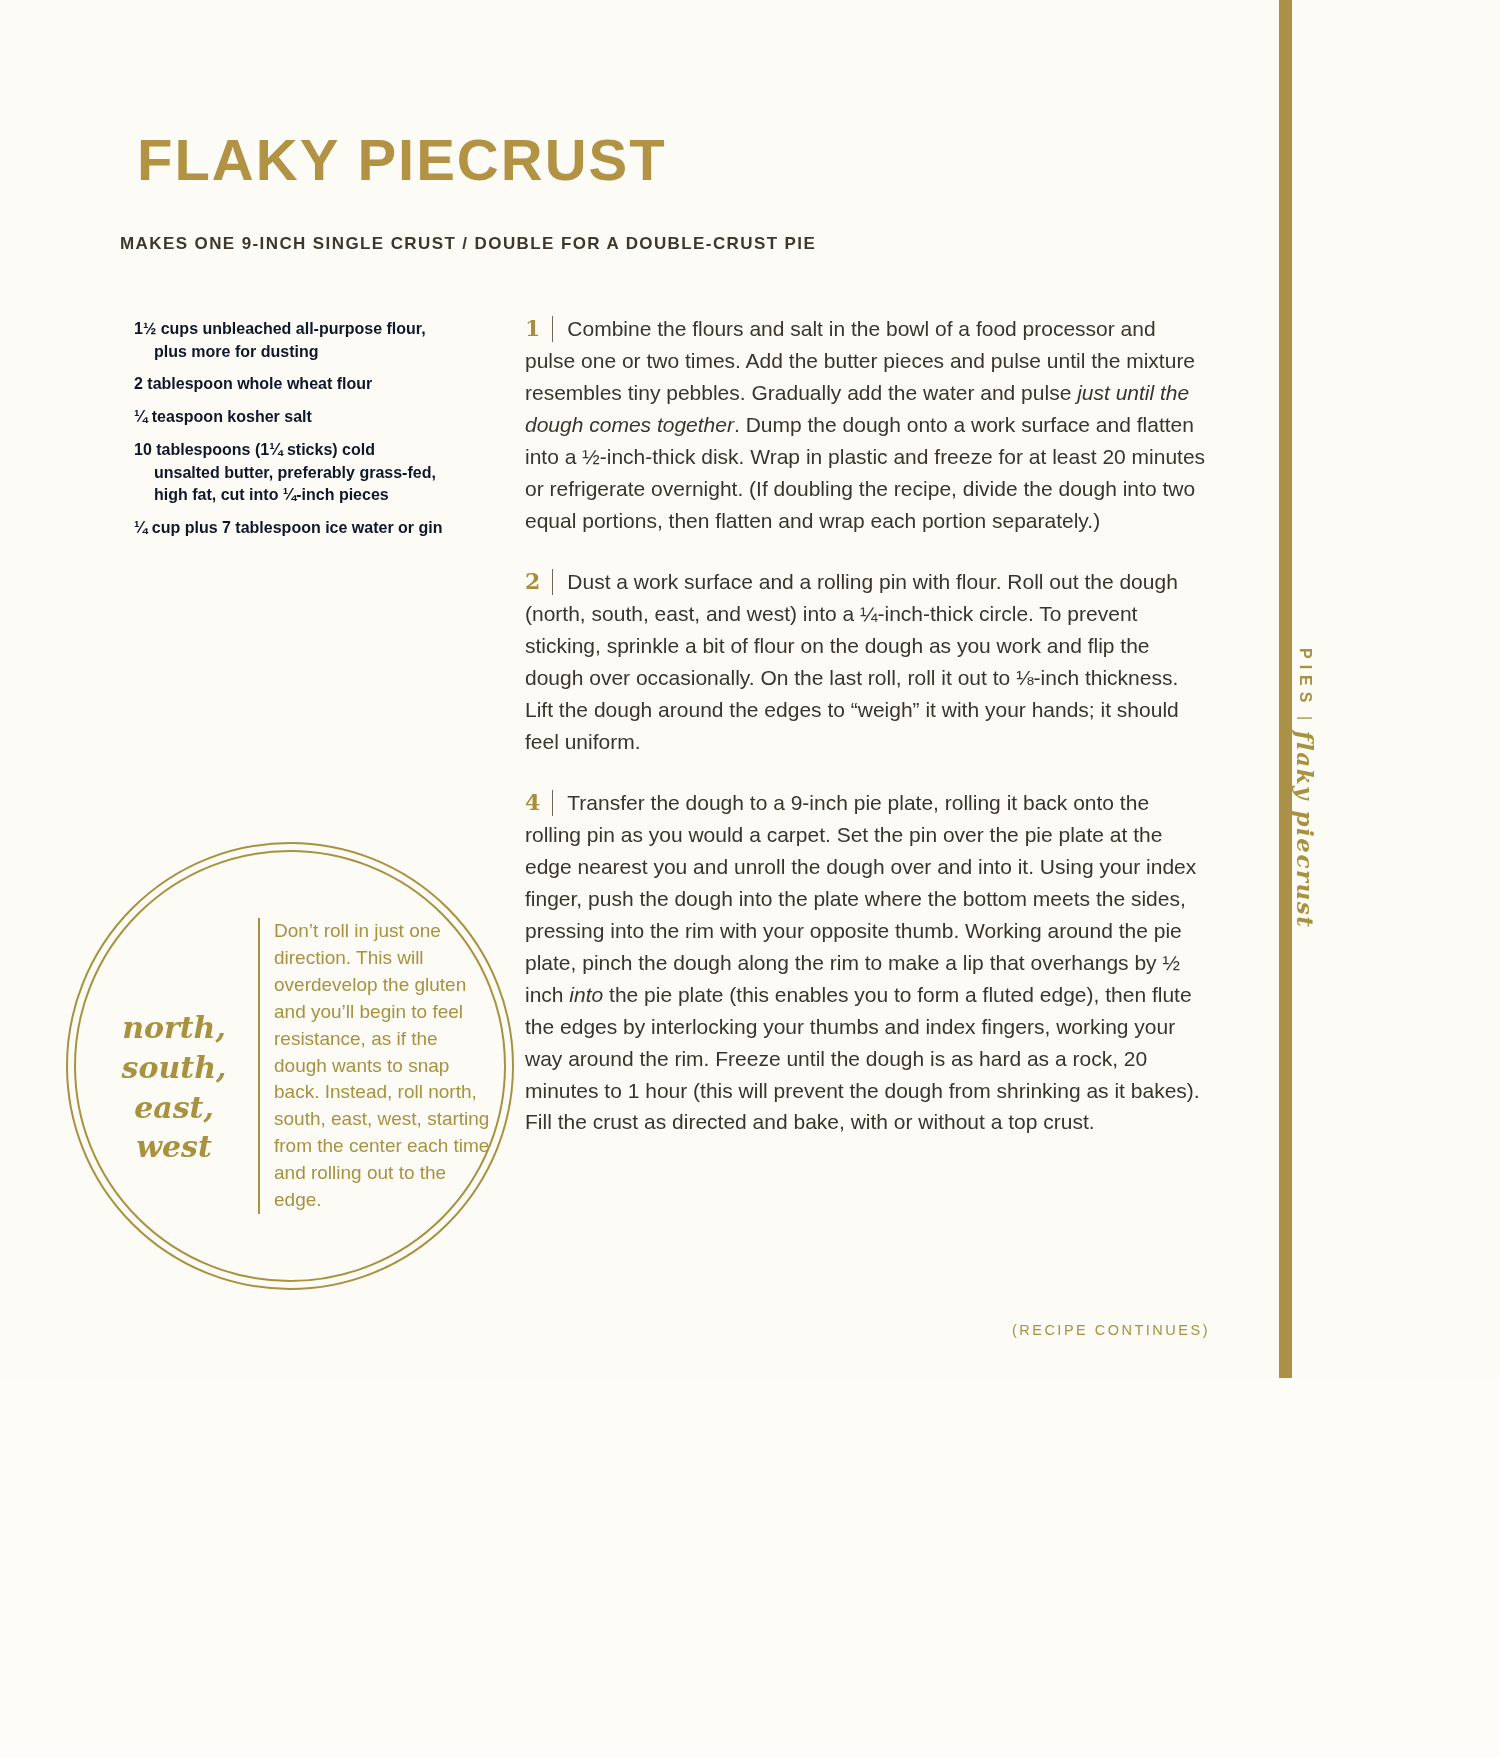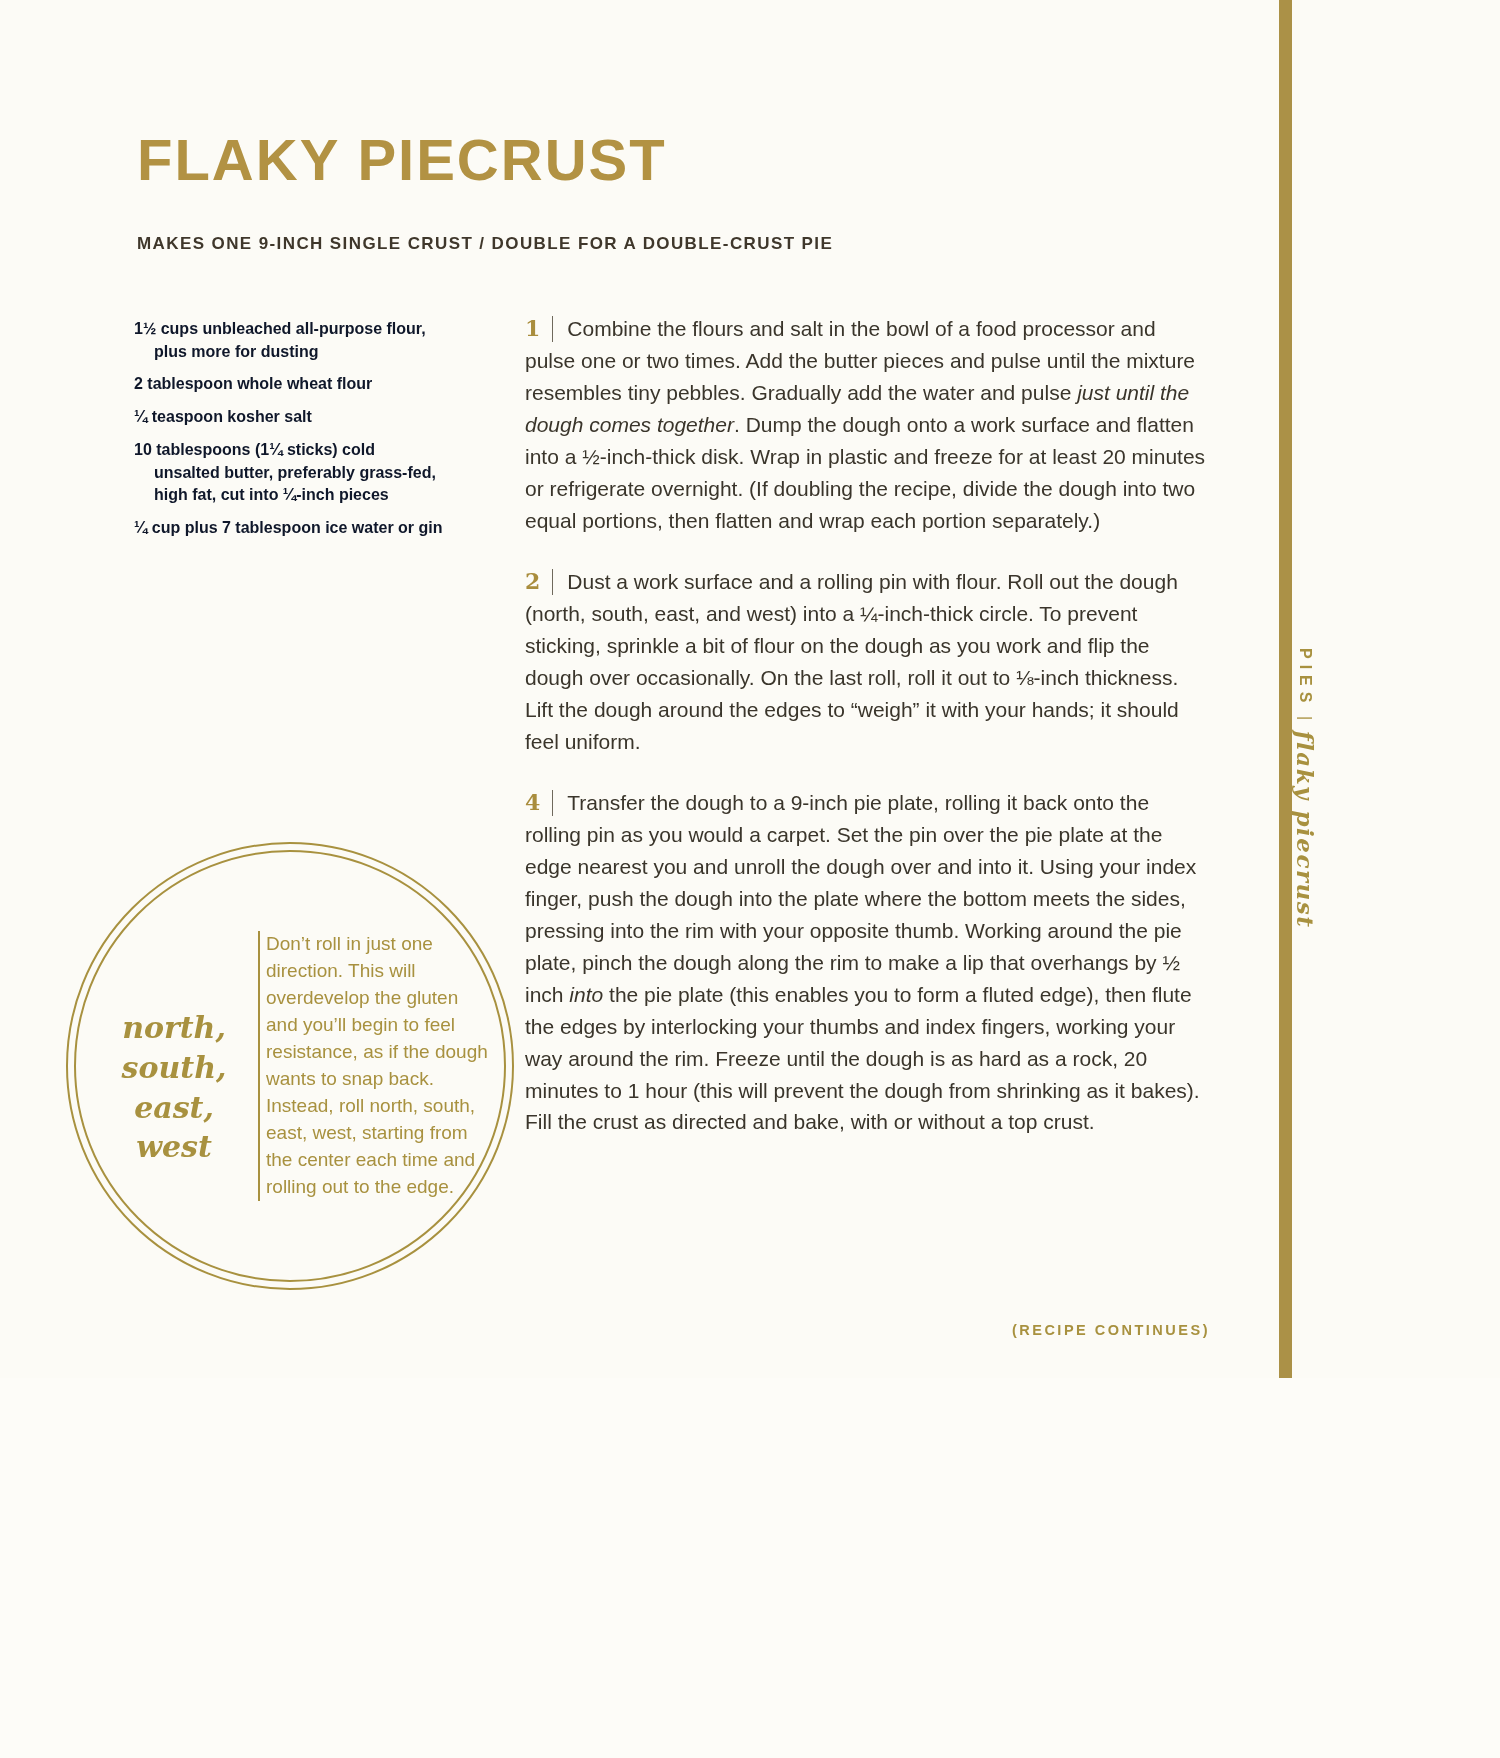--- a/index.html
+++ b/index.html
@@ -17,21 +17,21 @@
     position: absolute;
     left: 137px;
     top: 126px;
     font-size: 58px;
     font-weight: 800;
     letter-spacing: 2px;
     color: #b29243;
   }
   .subtitle {
     position: absolute;
-    left: 137px;
+    left: 120px;
     top: 234px;
     font-size: 17px;
     font-weight: 700;
     letter-spacing: 1.4px;
     color: #3f372b;
   }
   
   .ingredients {
     position: absolute;
     left: 134px;
@@ -106,35 +106,35 @@
     font-style: italic;
     font-weight: 700;
     font-size: 30px;
     line-height: 1.32;
     color: #a8913f;
     margin-top: 43px;
   }
   .tip-text {
     width: 232px;
     border-left: 2px solid #a8913f;
-    padding-left: 6px;
+    padding-left: 14px;
     color: #a8913f;
     font-size: 19px;
     line-height: 1.42;
   }
   
   .recipe-continues {
     position: absolute;
     left: 525px;
     top: 1322px;
     width: 685px;
     text-align: right;
     color: #a8913f;
     font-size: 14.5px;
-    font-weight: 700;
+    font-weight: 400;
     letter-spacing: 2.5px;
   }
   .edge-bar {
     position: absolute;
     left: 1279px;
     top: 0;
     width: 13px;
     height: 100%;
     background: #ab9147;
   }

